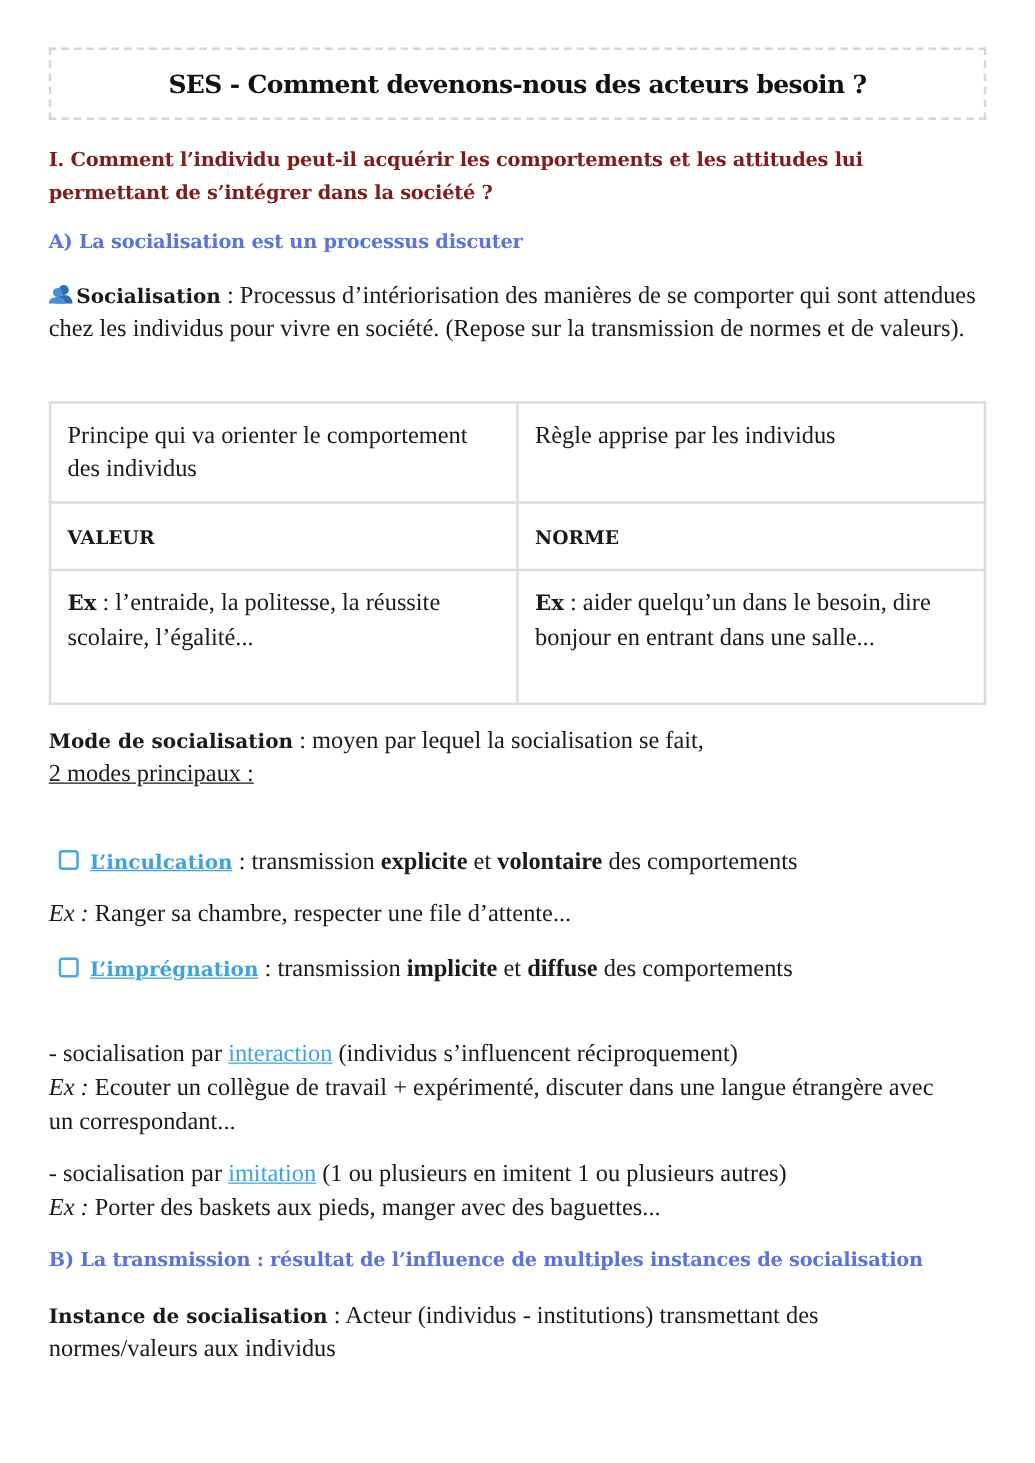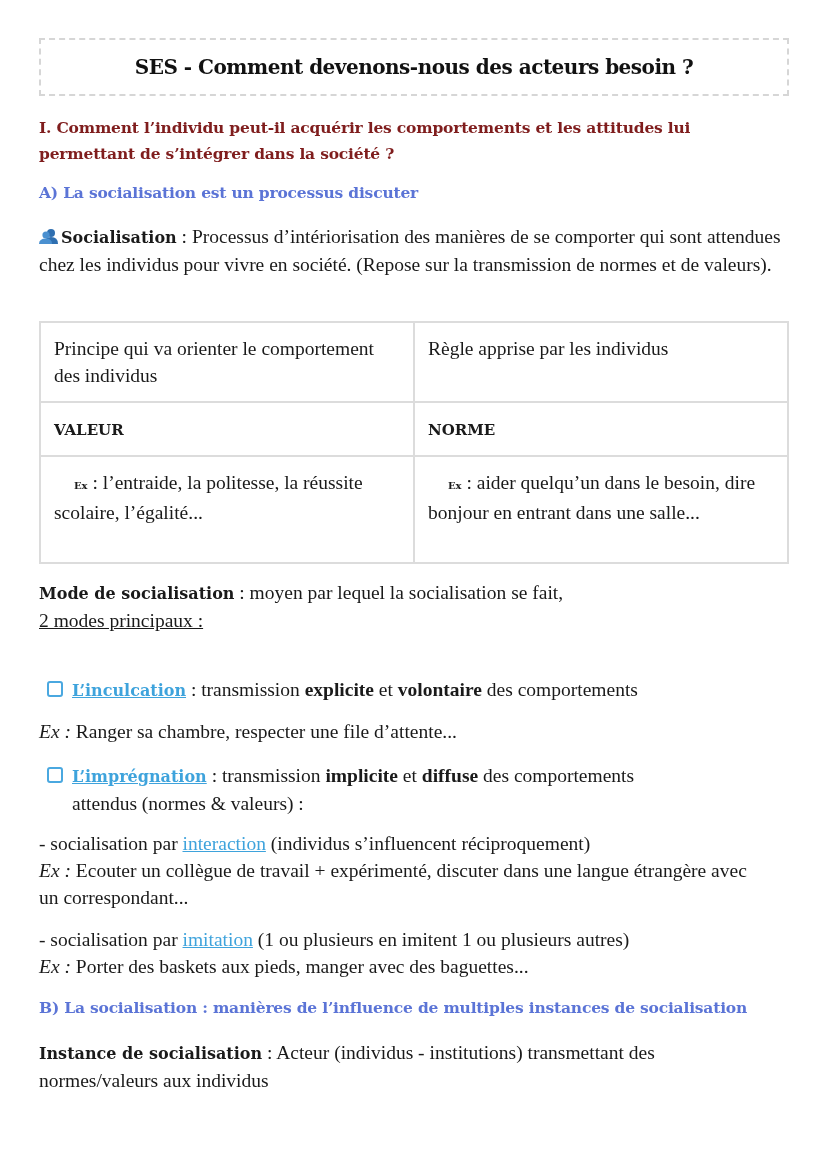--- a/index.html
+++ b/index.html
@@ -41,21 +41,21 @@
   }
   table.vn td {
     border: 2px solid #dcdcdc; vertical-align: top;
     padding: 12px 13px; font-size: 19.5px; line-height: 27px;
     width: 50%;
   }
   table.vn td.head {
     font-family: "DejaVu Serif", serif; font-weight: bold; font-size: 15px;
     height: 27px; padding-top: 14px; padding-bottom: 11px;
   }
-  .exlabel { font-family: "DejaVu Serif", serif; font-weight: bold; font-size: 10px; margin-left: 20px; }
+  .exlabel { font-family: "DejaVu Serif", serif; font-weight: bold; font-size: 17px; }
   .checkbox {
     display: inline-block; width: 12px; height: 12px; border: 2px solid #4aa8e0;
     border-radius: 3px; vertical-align: -1px; margin-right: 9px;
   }
   .bullet {
     position: absolute; left: 47px; width: 740px;
     font-size: 19.5px; line-height: 27px;
   }
   .bullet .cont { padding-left: 25px; display: block; }
   .link {
@@ -113,30 +113,29 @@
 <div class="bullet" style="top:676px;">
   <span class="checkbox"></span><span class="link link-bold">L’inculcation</span><span> : transmission </span><span class="emph">explicite</span><span> et </span><span class="emph">volontaire</span><span> des comportements</span>
 </div>
 
 <div class="para" style="top:718px;">
   <i class="ex">Ex :</i><span> Ranger sa chambre, respecter une file d’attente...</span>
 </div>
 
 <div class="bullet" style="top:762px;">
   <span class="checkbox"></span><span class="link link-bold">L’imprégnation</span><span> : transmission </span><span class="emph">implicite</span><span> et </span><span class="emph">diffuse</span><span> des comportements</span>
-  <span class="cont">attendus (normes &amp; valeurs) :</span>
 </div>
 
 <div class="para" style="top:830px; width:720px;">
   <span>- socialisation par </span><span class="link">interaction</span><span> (individus s’influencent réciproquement)</span><br>
   <i class="ex">Ex :</i><span> Ecouter un collègue de travail + expérimenté, discuter dans une langue étrangère avec un correspondant...</span>
 </div>
 
 <div class="para" style="top:926px;">
   <span>- socialisation par </span><span class="link">imitation</span><span> (1 ou plusieurs en imitent 1 ou plusieurs autres)</span><br>
   <i class="ex">Ex :</i><span> Porter des baskets aux pieds, manger avec des baguettes...</span>
 </div>
 
-<div class="h2" style="top:998px;">B) La socialisation : manières de l’influence de multiples instances de socialisation</div>
+<div class="h2" style="top:998px;">B) La transmission : résultat de l’influence de multiples instances de socialisation</div>
 
 <div class="para" style="top:1039px; width:720px;">
   <b class="term">Instance de socialisation</b><span> : Acteur (individus - institutions) transmettant des normes/valeurs aux individus</span>
 </div>
 
 </body></html>

